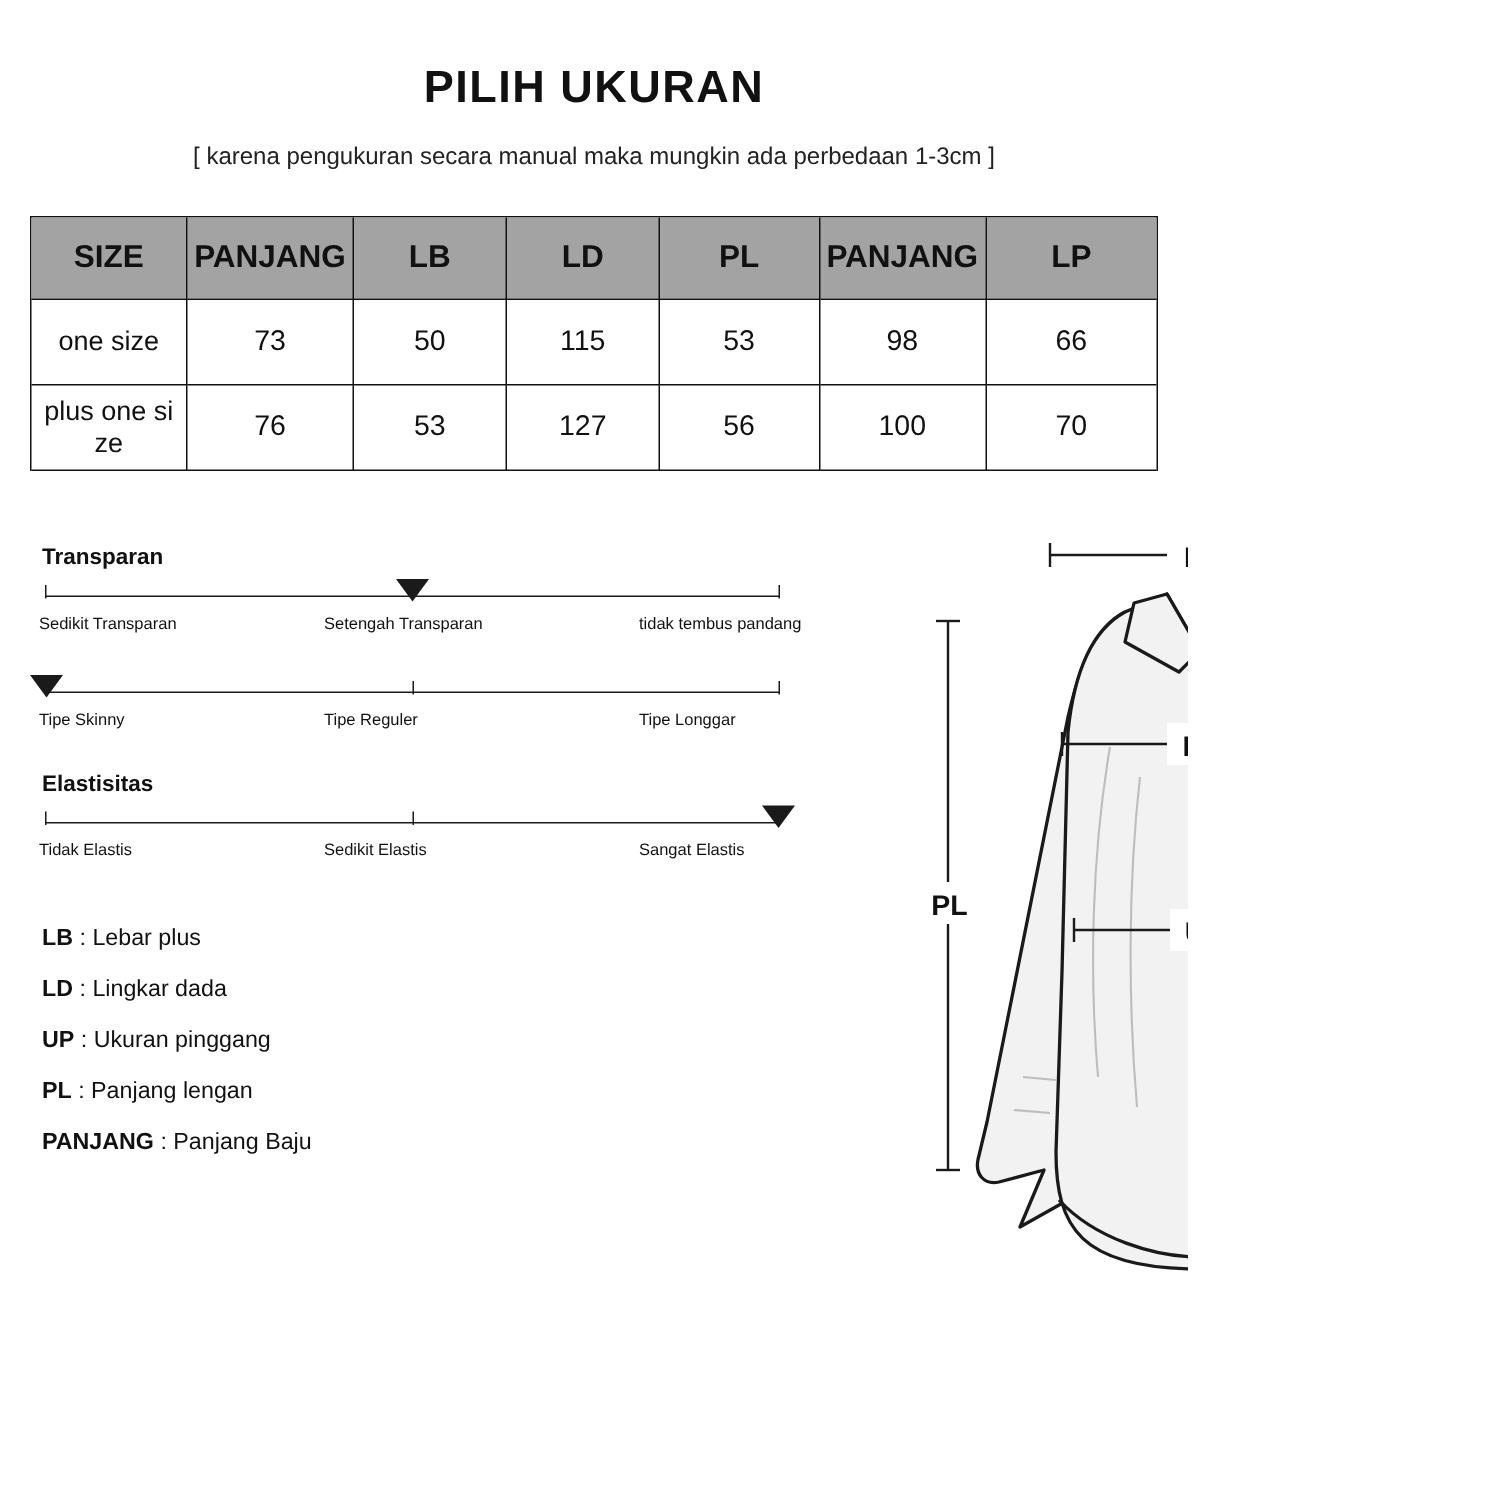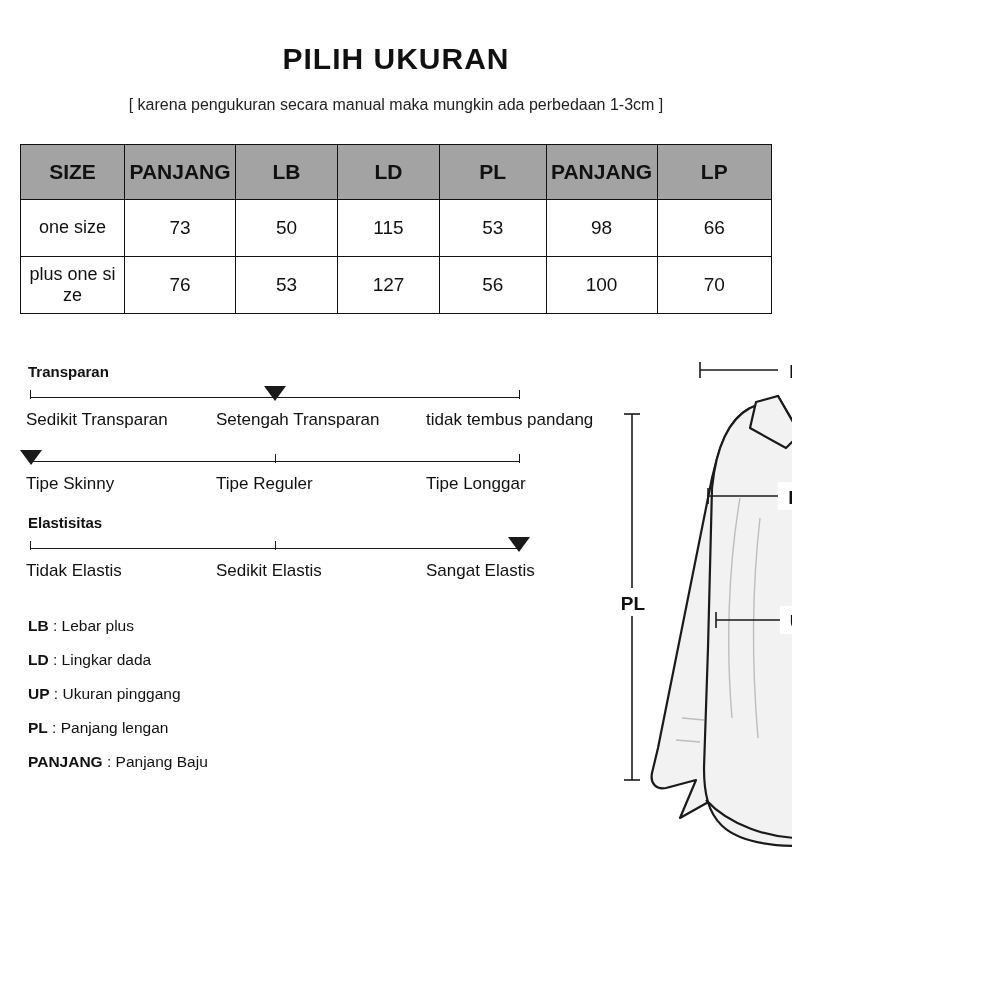--- a/index.html
+++ b/index.html
@@ -97,21 +97,21 @@
   }
   .marker.m0 { left: -10px; }
   .marker.m1 { left: calc(50% - 11px); }
   .marker.m2 { left: calc(100% - 12px); }
 
   .scale-legend {
     position: relative;
     width: 600px;
     height: 22px;
     margin-top: 2px;
-    font-size: 17px;
+    font-size: 11px;
     color: #111;
   }
   .scale-legend span { position: absolute; top: 0; white-space: nowrap; }
   .lg0 { left: 0; }
   .lg1 { left: 190px; }
   .lg2 { left: 400px; }
 
   .legend-list { margin-top: 34px; }
   .legend-row {
     font-size: 15.5px;

